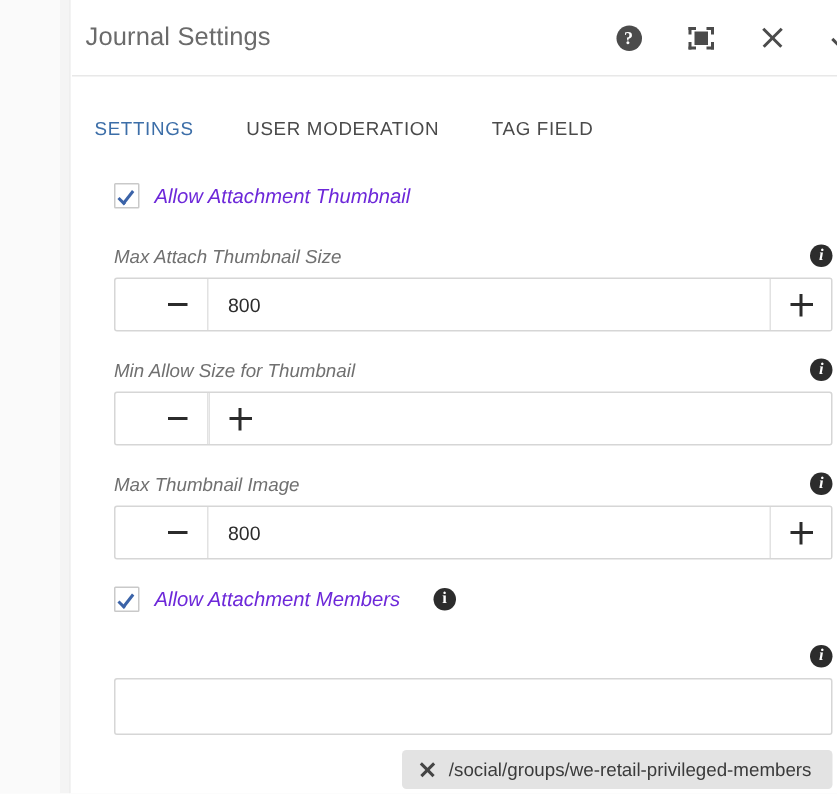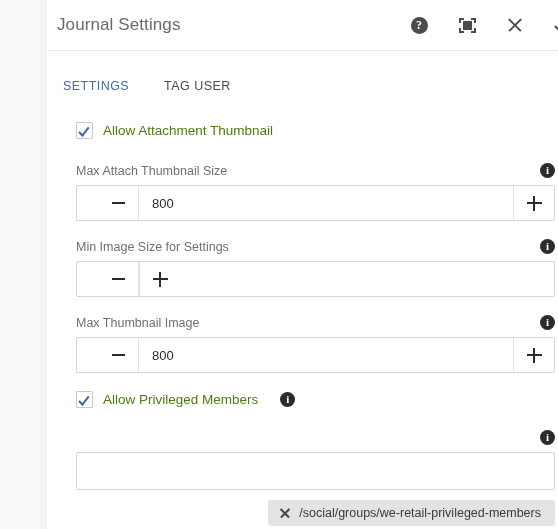--- a/index.html
+++ b/index.html
@@ -179,28 +179,30 @@
   .cbx.checked::before {
     left: 2px; top: 8px; width: 6px; height: 2px;
     transform: rotate(45deg); transform-origin: left center;
   }
   .cbx.checked::after {
     left: 5px; top: 12px; width: 11px; height: 2px;
     transform: rotate(-52deg); transform-origin: left center;
   }
   .cbx-label {
     font-size: 13.5px;
-    color: #4d7c0f;
+    color: #6d28d9;
+    font-style: italic;
   }
 
   .field { margin-bottom: 18px; }
   .field-head {
     display: flex;
     align-items: flex-end;
     margin-bottom: 7px;
+    font-style: italic;
   }
   .field-label {
     font-size: 12.5px;
     color: #707070;
   }
   .info-icon {
     margin-left: auto;
     width: 15px; height: 15px;
     border-radius: 50%;
     background: #2c2c2c;
@@ -360,21 +362,24 @@
         <span class="icon-check-hdr"></span>
       </button>
     </div>
   </div>
 
   <div class="tabbar">
     <div class="tab active">
       <span>SETTINGS</span>
     </div>
     <div class="tab">
-      <span>TAG USER</span>
+      <span>USER MODERATION</span>
+    </div>
+    <div class="tab">
+      <span>TAG FIELD</span>
     </div>
   </div>
 
   <div class="body">
     <div class="form">
 
       <div class="checkbox-row">
         <span class="cbx checked"></span>
         <span class="cbx-label">Allow Attachment Thumbnail</span>
       </div>
@@ -390,21 +395,21 @@
           </button>
           <input class="step-input" type="text" value="800" style="">
           <button class="step-btn plus">
             <span class="glyph-plus"></span>
           </button>
         </div>
       </div>
 
       <div class="field">
         <div class="field-head">
-          <span class="field-label">Min Image Size for Settings</span>
+          <span class="field-label">Min Allow Size for Thumbnail</span>
           <span class="info-icon">i</span>
         </div>
         <div class="stepper">
           <button class="step-btn minus">
             <span class="glyph-minus"></span>
           </button>
           <button class="step-btn plus">
             <span class="glyph-plus"></span>
           </button>
         </div>
@@ -421,21 +426,21 @@
           </button>
           <input class="step-input" type="text" value="800" style="">
           <button class="step-btn plus">
             <span class="glyph-plus"></span>
           </button>
         </div>
       </div>
 
       <div class="checkbox-row" style="margin-bottom:22px;">
         <span class="cbx checked"></span>
-        <span class="cbx-label">Allow Privileged Members</span>
+        <span class="cbx-label">Allow Attachment Members</span>
         <span class="info-icon inline">i</span>
       </div>
 
       <div class="field">
         <div class="field-head">
           <span class="info-icon">i</span>
         </div>
         <input class="text-input" type="text" value="" style="">
         <div class="chips">
           <span class="chip">

